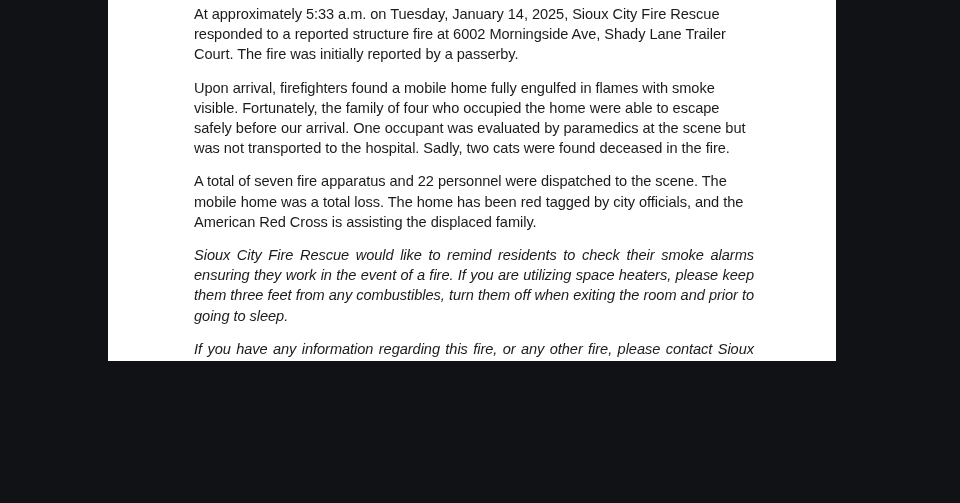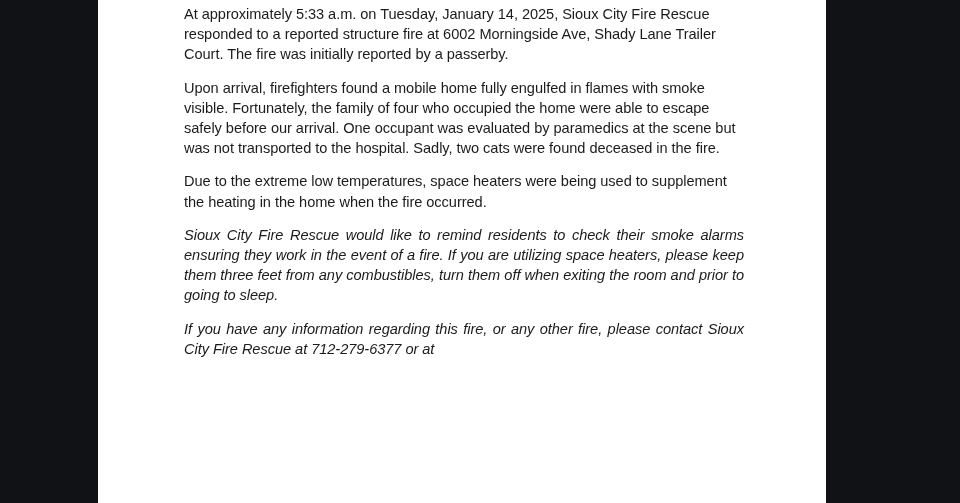--- a/index.html
+++ b/index.html
@@ -29,23 +29,23 @@
     height: 503px;
     background: #111216;
   }
   .letterbox.left  { left: 0;  width: 102px; }
   .letterbox.right { right: 0; width: 130px; }
 
   
   #document-page {
     position: absolute;
     top: 0;
-    left: 98px;
+    left: 108px;
     width: 728px;
-    height: 503px;
+    height: 361px;
     background: #ffffff;
     overflow: hidden;
   }
 
   #document-body {
     position: absolute;
     left: 86px;      
     top: 4px;
     width: 560px;    
     color: #1a1a1a;
@@ -79,22 +79,22 @@
   <div class="letterbox right"></div>
 
   <div id="document-page">
 
     <div id="document-body">
 
       <p class="doc-paragraph">At approximately 5:33 a.m. on Tuesday, January 14, 2025, Sioux City Fire Rescue responded to a reported structure fire at 6002 Morningside Ave, Shady Lane Trailer Court. The fire was initially reported by a passerby.</p>
 
       <p class="doc-paragraph">Upon arrival, firefighters found a mobile home fully engulfed in flames with smoke visible. Fortunately, the family of four who occupied the home were able to escape safely before our arrival. One occupant was evaluated by paramedics at the scene but was not transported to the hospital. Sadly, two cats were found deceased in the fire.</p>
 
+      <p class="doc-paragraph">A total of seven fire apparatus and 22 personnel were dispatched to the scene. The mobile home was a total loss. The home has been red tagged by city officials, and the American Red Cross is assisting the displaced family.</p>
 
-      <p class="doc-paragraph">Due to the extreme low temperatures, space heaters were being used to supplement the heating in the home when the fire occurred.</p>
 
 
       <p class="doc-paragraph justified">Sioux City Fire Rescue would like to remind residents to check their smoke alarms ensuring they work in the event of a fire.  If you are utilizing space heaters, please keep them three feet from any combustibles, turn them off when exiting the room and prior to going to sleep.</p>
 
 
       <p class="doc-paragraph justified"><span>If you have any information regarding this fire, or any other fire, please contact Sioux City Fire Rescue at 712-279-6377 or at </span></p>
 
     </div>
   </div>
 </div>

